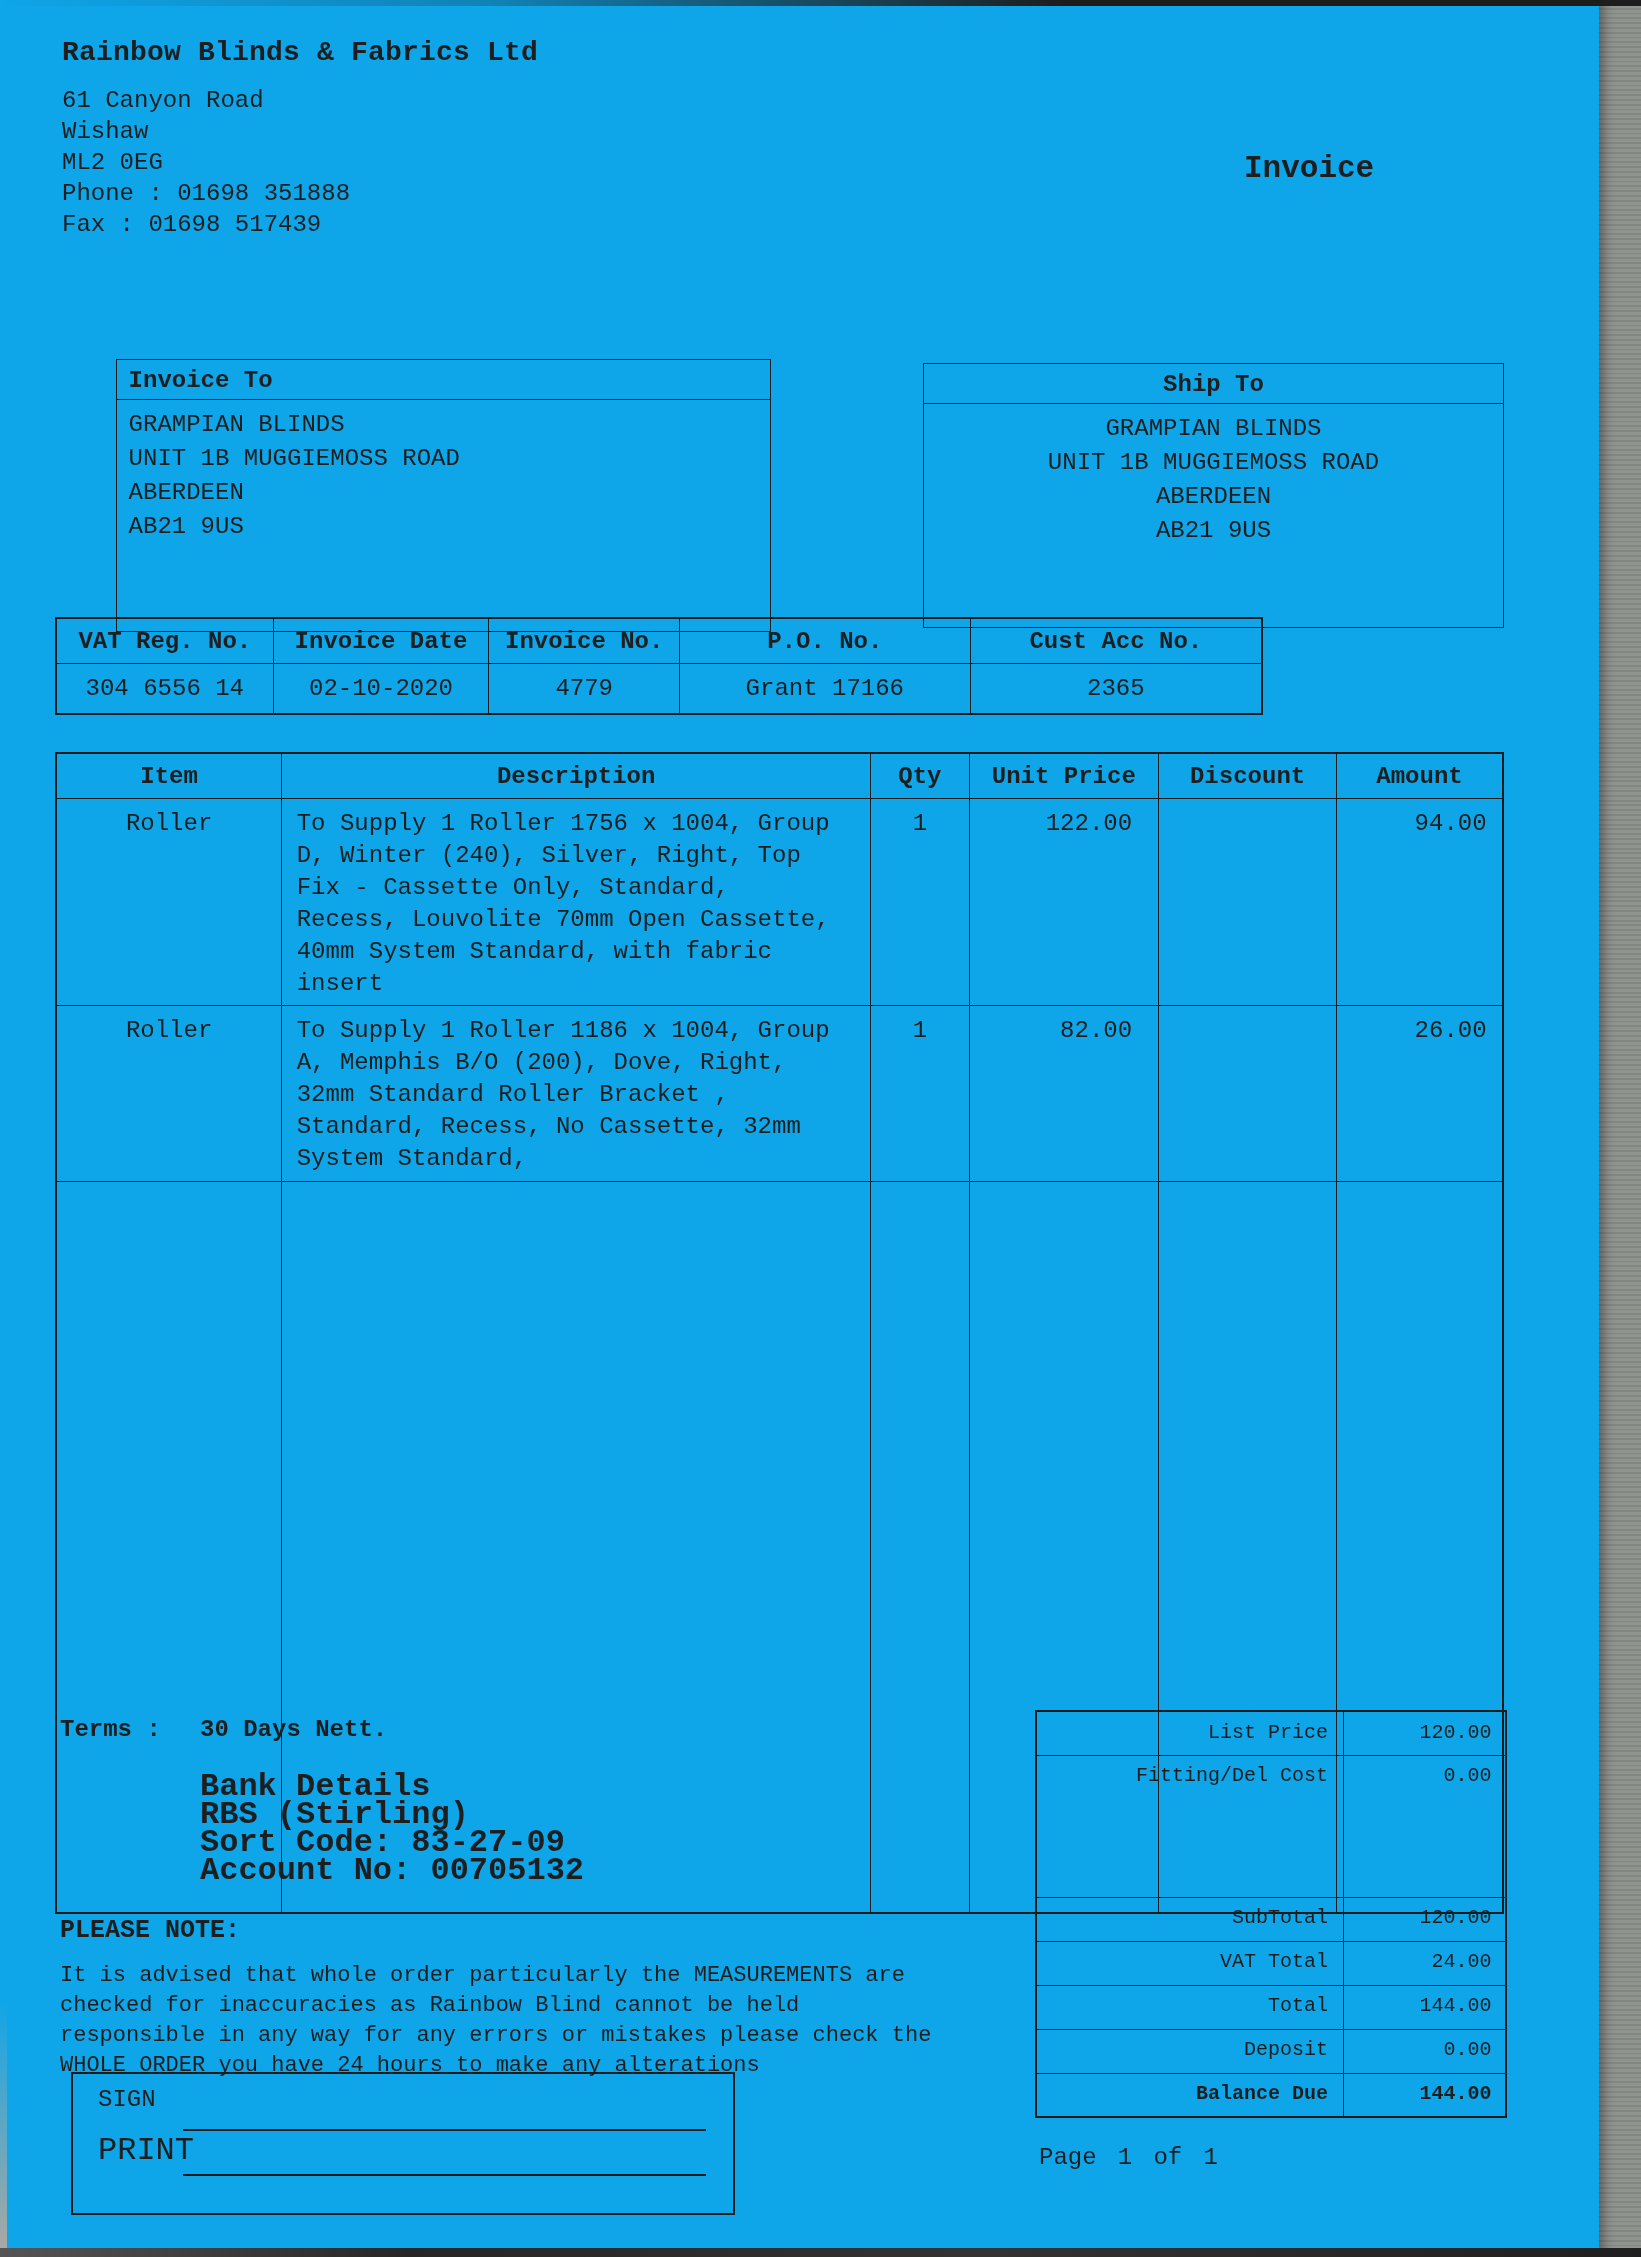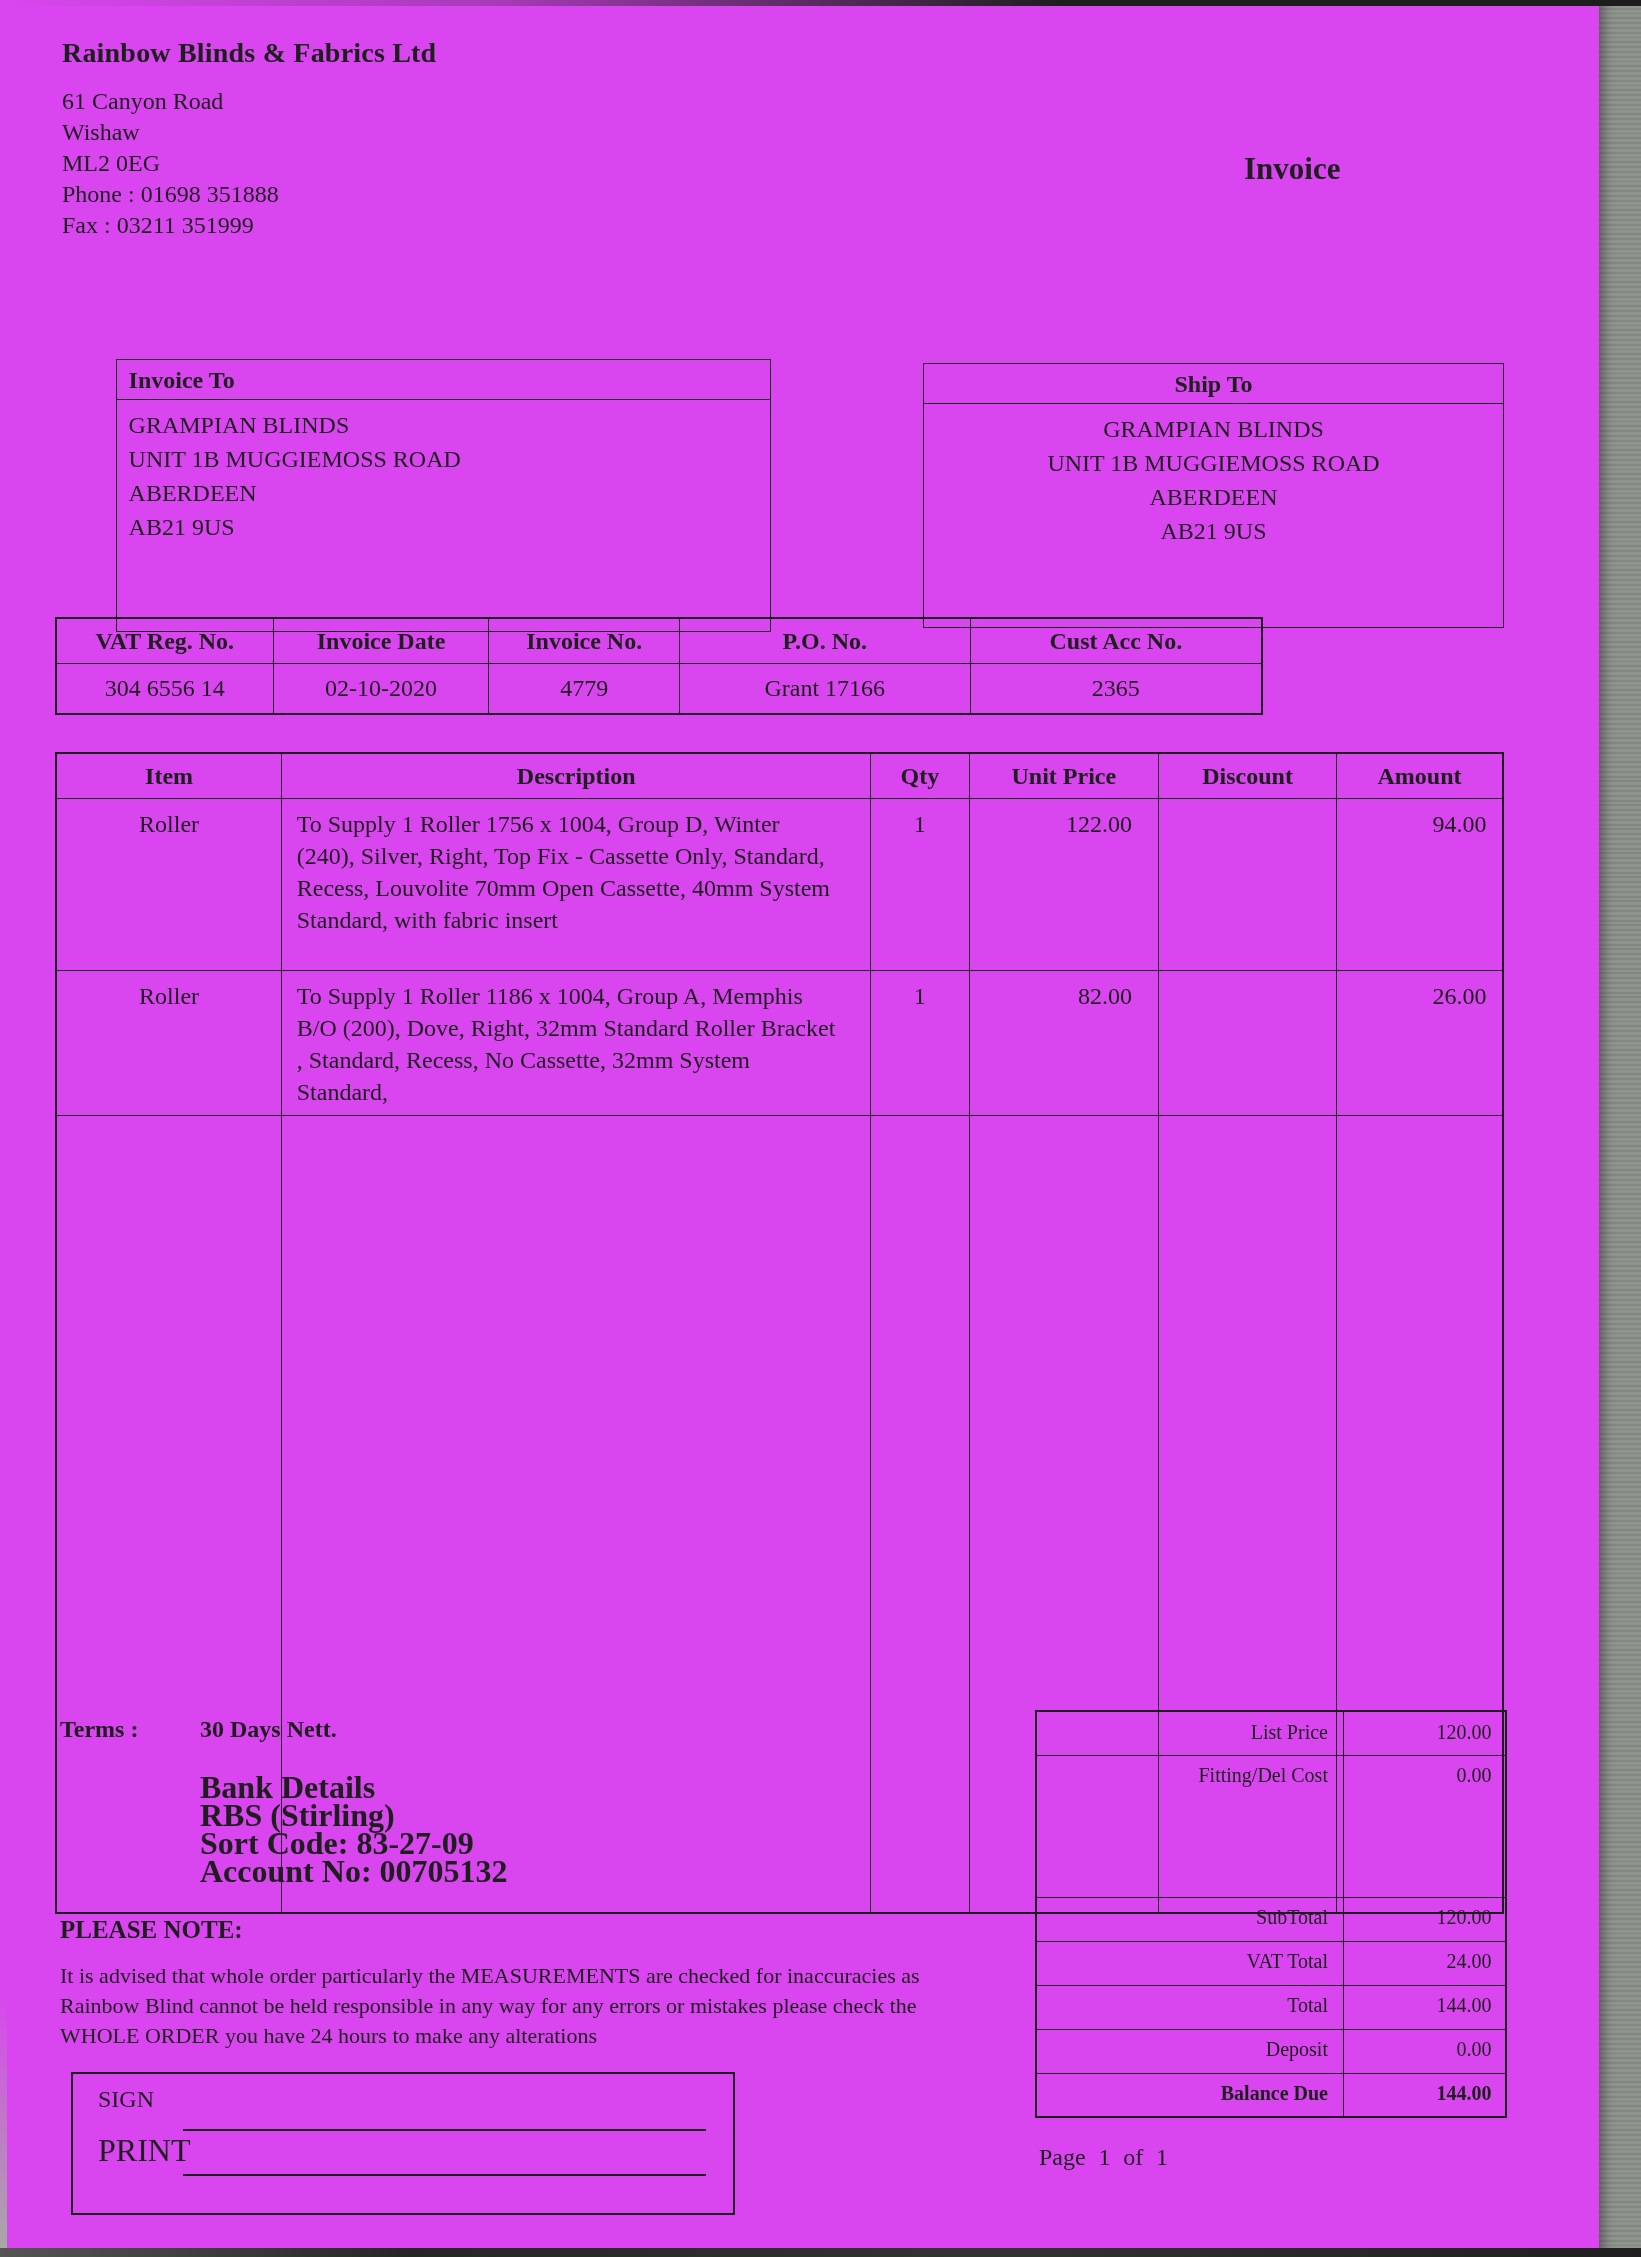--- a/index.html
+++ b/index.html
@@ -1,19 +1,19 @@
 <!DOCTYPE html>
 <html><head>
 <meta charset="utf-8">
 <style>
   html,body { margin:0; padding:0; background:#e8e8e8; }
   .page {
     position:relative; width:1641px; height:2257px;
-    background:#d946ef; overflow:hidden;
-    font-family:Liberation Serif, serif; color:#1e1e1e;
+    background:#0ea5e9; overflow:hidden;
+    font-family:Liberation Mono, monospace; color:#1e1e1e;
   }
   
   .edge-right {
     position:absolute; right:0; top:0; width:42px; height:100%;
     background:repeating-linear-gradient(to bottom,#90948f 0px,#90948f 2.9px,#838782 2.9px,#838782 4.8px);
     box-shadow:inset 9.7px 0 11.6px -5.8px rgba(0,0,0,.40);
   }
   .edge-top {
     position:absolute; top:0; left:0; width:100%; height:5.8px;
     background:linear-gradient(to right, rgba(25,25,25,0) 0%, rgba(25,25,25,.25) 30%, #1d1d1d 65%);
@@ -86,21 +86,21 @@
 
 <div class="page">
 
   <div class="company">
     <div class="company-name">Rainbow Blinds &amp; Fabrics Ltd</div>
     <div class="company-addr">
       <div>61 Canyon Road</div>
       <div>Wishaw</div>
       <div>ML2 0EG</div>
       <div>Phone : 01698 351888</div>
-      <div>Fax : 03211 351999</div>
+      <div>Fax : 01698 517439</div>
     </div>
   </div>
 
   <div class="invoice-title">Invoice</div>
 
   <div class="addr-box invoice-to">
     <div class="addr-label">Invoice To</div>
     <div class="addr-lines">
       <div>GRAMPIAN BLINDS</div>
       <div>UNIT 1B MUGGIEMOSS ROAD</div>

